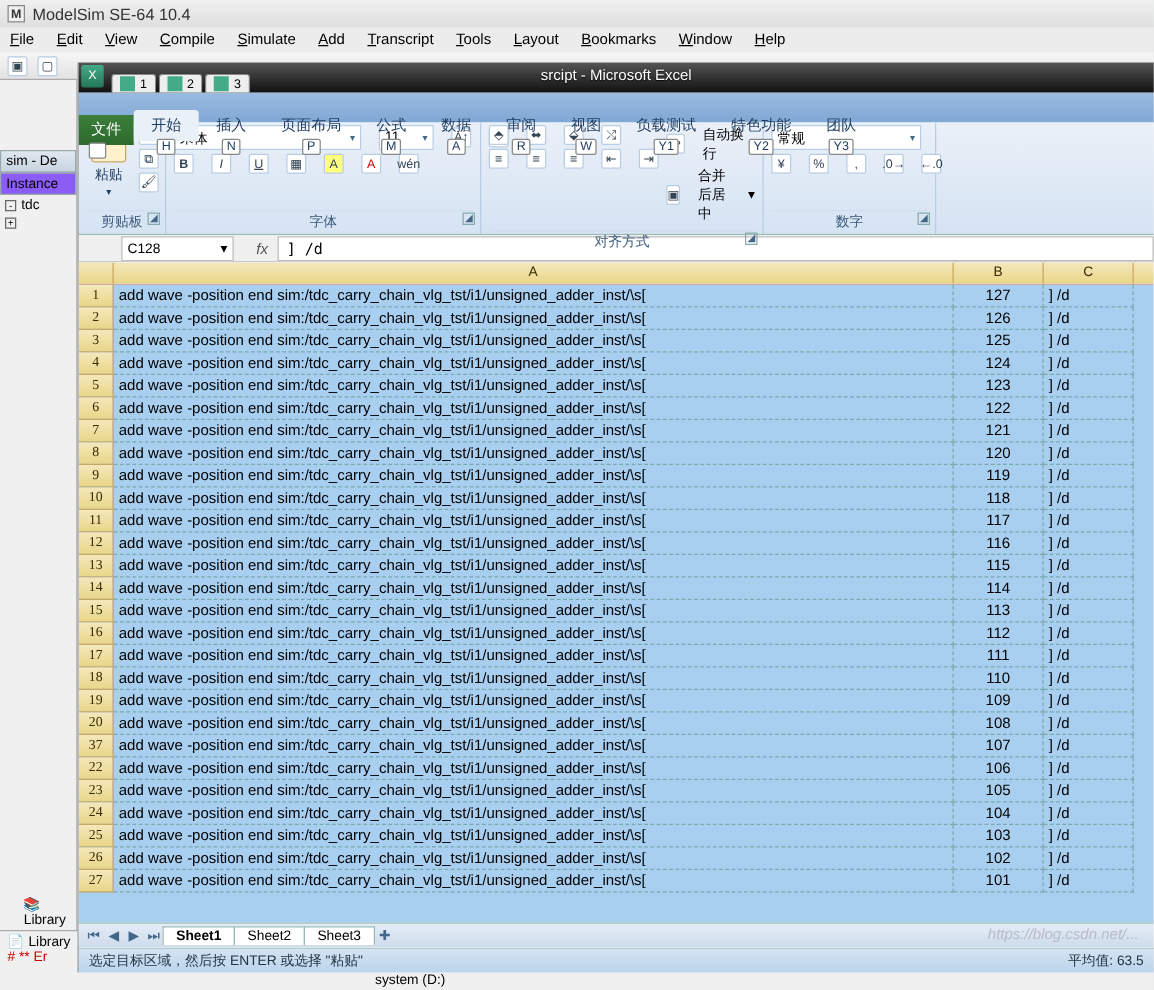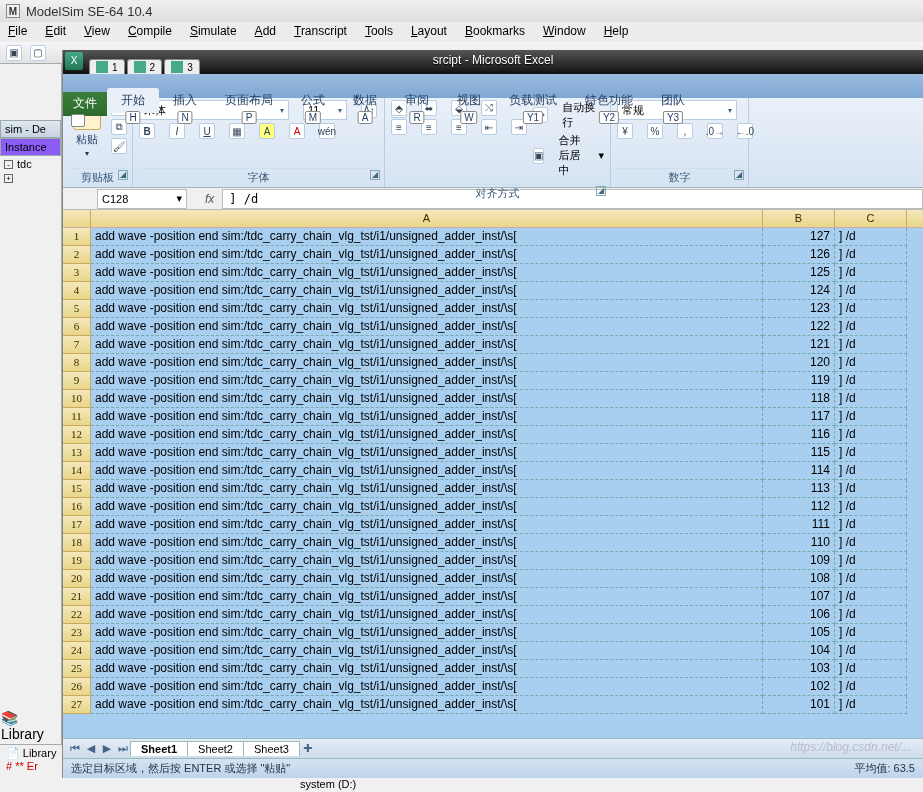--- a/index.html
+++ b/index.html
@@ -56,21 +56,21 @@
 
 .grid-wrap { flex: 1; overflow: hidden; position: relative; background: #fff; }
 .colhdr { display: flex; height: 18px; background: linear-gradient(#f4e8bc,#e8d688); border-bottom: 1px solid #caa; font-size: 11px; }
 .colhdr .corner { width: 28px; border-right: 1px solid #caa860; background: linear-gradient(#f4e8bc,#e8d688); }
 .colhdr .c { border-right: 1px solid #caa860; text-align: center; line-height: 17px; color: #3a2a00; }
 .cA { width: 672px; } .cB { width: 72px; } .cC { width: 72px; }
 .gridbody { position: absolute; top: 18px; left: 0; right: 0; bottom: 20px; overflow: hidden; background: #a8cef0; }
 .gr { display: flex; height: 18px; font-family: Consolas, "Courier New", monospace; font-size: 12px; }
 .gr .rh { width: 28px; background: linear-gradient(#f4e8bc,#e8d688); border-right: 1px solid #caa860; border-bottom: 1px solid #caa860; text-align: center; line-height: 17px; font-family: "Segoe UI"; font-size: 11px; color: #3a2a00; }
 .gr .cell { border-right: 1px dashed #7aa; border-bottom: 1px dashed #7aa; padding: 0 4px; line-height: 17px; white-space: nowrap; overflow: hidden; color: #000; }
-.gr .cell.b { text-align: right; }
+.gr .cell.b { text-align: center; }
 .sheet-tabs { position: absolute; left: 0; right: 0; bottom: 0; height: 20px; background: linear-gradient(#e4ecf6,#cddbec); display: flex; align-items: center; font-size: 11px; padding-left: 4px; gap: 0; border-top: 1px solid #9bb; }
 .sheet-tabs .nav { width: 16px; text-align: center; color: #468; }
 .sheet-tabs .st { background: #fff; border: 1px solid #9bb; border-bottom: none; padding: 1px 10px; margin-left: -1px; }
 .sheet-tabs .st.active { background: #fff; font-weight: bold; }
 
 
 .xl-status { height: 20px; background: linear-gradient(#d5e3f3,#bcd4ec); border-top: 1px solid #9bb; font-size: 11px; display: flex; align-items: center; justify-content: space-between; padding: 0 8px; color: #234; }
 .watermark { position: absolute; right: 12px; bottom: 24px; color: rgba(150,150,160,0.5); font-size: 12px; font-style: italic; }
 </style>
 </head>
@@ -104,21 +104,21 @@
     <div style="height:56px"></div>
     <div class="hdr"><span>sim - De</span></div>
     <div class="hdr" style="background:#8b5cf6"><span>Instance</span></div>
     <div class="row">
         <span class="pm">-</span>
         <span>tdc</span>
       </div>
     <div class="row">
         <span class="pm">+</span>
       </div>
-    <div style="position:absolute;bottom:2px;left:1px;font-size:14px">📚 <span>Library</span></div>
+    <div style="position:absolute;bottom:2px;left:19px;font-size:11px">📚 <span>Library</span></div>
   </div>
   <div class="ms-bottom">
     <div>📄 <span>Library</span></div>
     <div style="color:#c00"># ** Er</div>
     <div style="position:absolute;left:300px;bottom:2px">system (D:)</div>
   </div>
 </div>
 
 <div class="excel">
   <div class="xl-tabbar">
@@ -393,21 +393,21 @@
           <div class="cell cB b">109</div>
           <div class="cell cC">] /d</div>
         </div>
         <div class="gr">
           <div class="rh">20</div>
           <div class="cell cA">add wave -position end  sim:/tdc_carry_chain_vlg_tst/i1/unsigned_adder_inst/\s[</div>
           <div class="cell cB b">108</div>
           <div class="cell cC">] /d</div>
         </div>
         <div class="gr">
-          <div class="rh">21</div>
+          <div class="rh">37</div>
           <div class="cell cA">add wave -position end  sim:/tdc_carry_chain_vlg_tst/i1/unsigned_adder_inst/\s[</div>
           <div class="cell cB b">107</div>
           <div class="cell cC">] /d</div>
         </div>
         <div class="gr">
           <div class="rh">22</div>
           <div class="cell cA">add wave -position end  sim:/tdc_carry_chain_vlg_tst/i1/unsigned_adder_inst/\s[</div>
           <div class="cell cB b">106</div>
           <div class="cell cC">] /d</div>
         </div>

